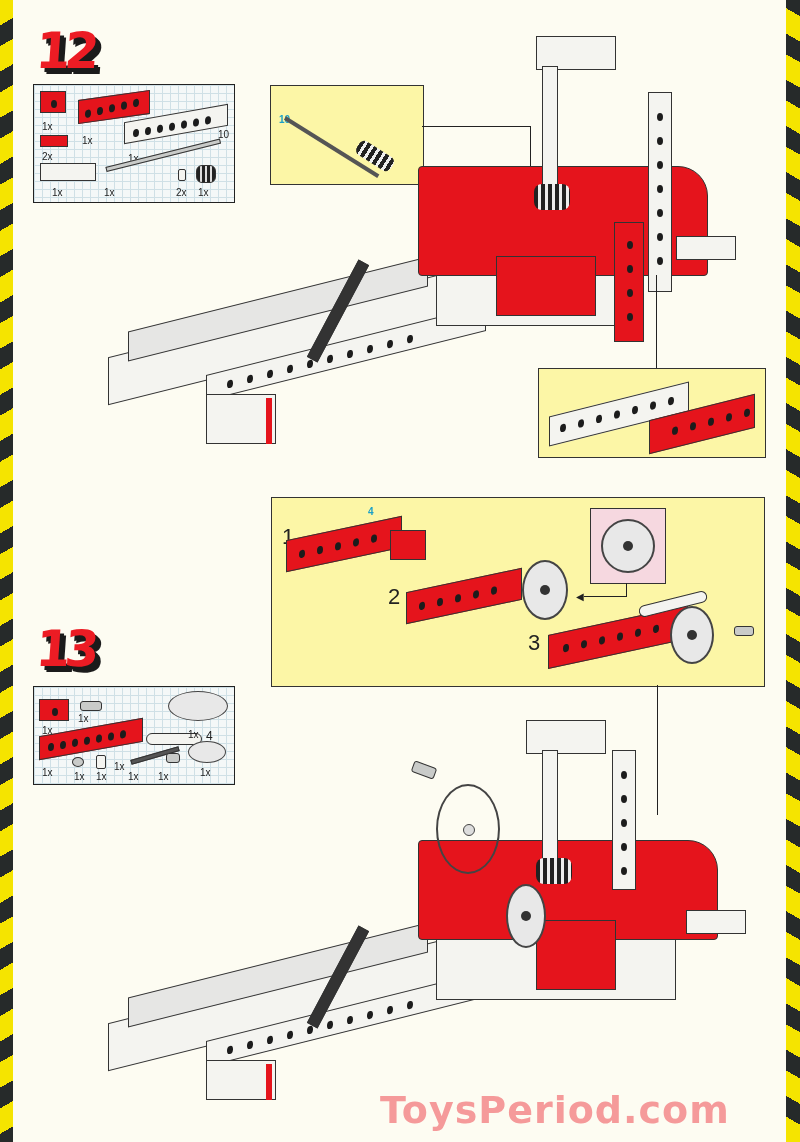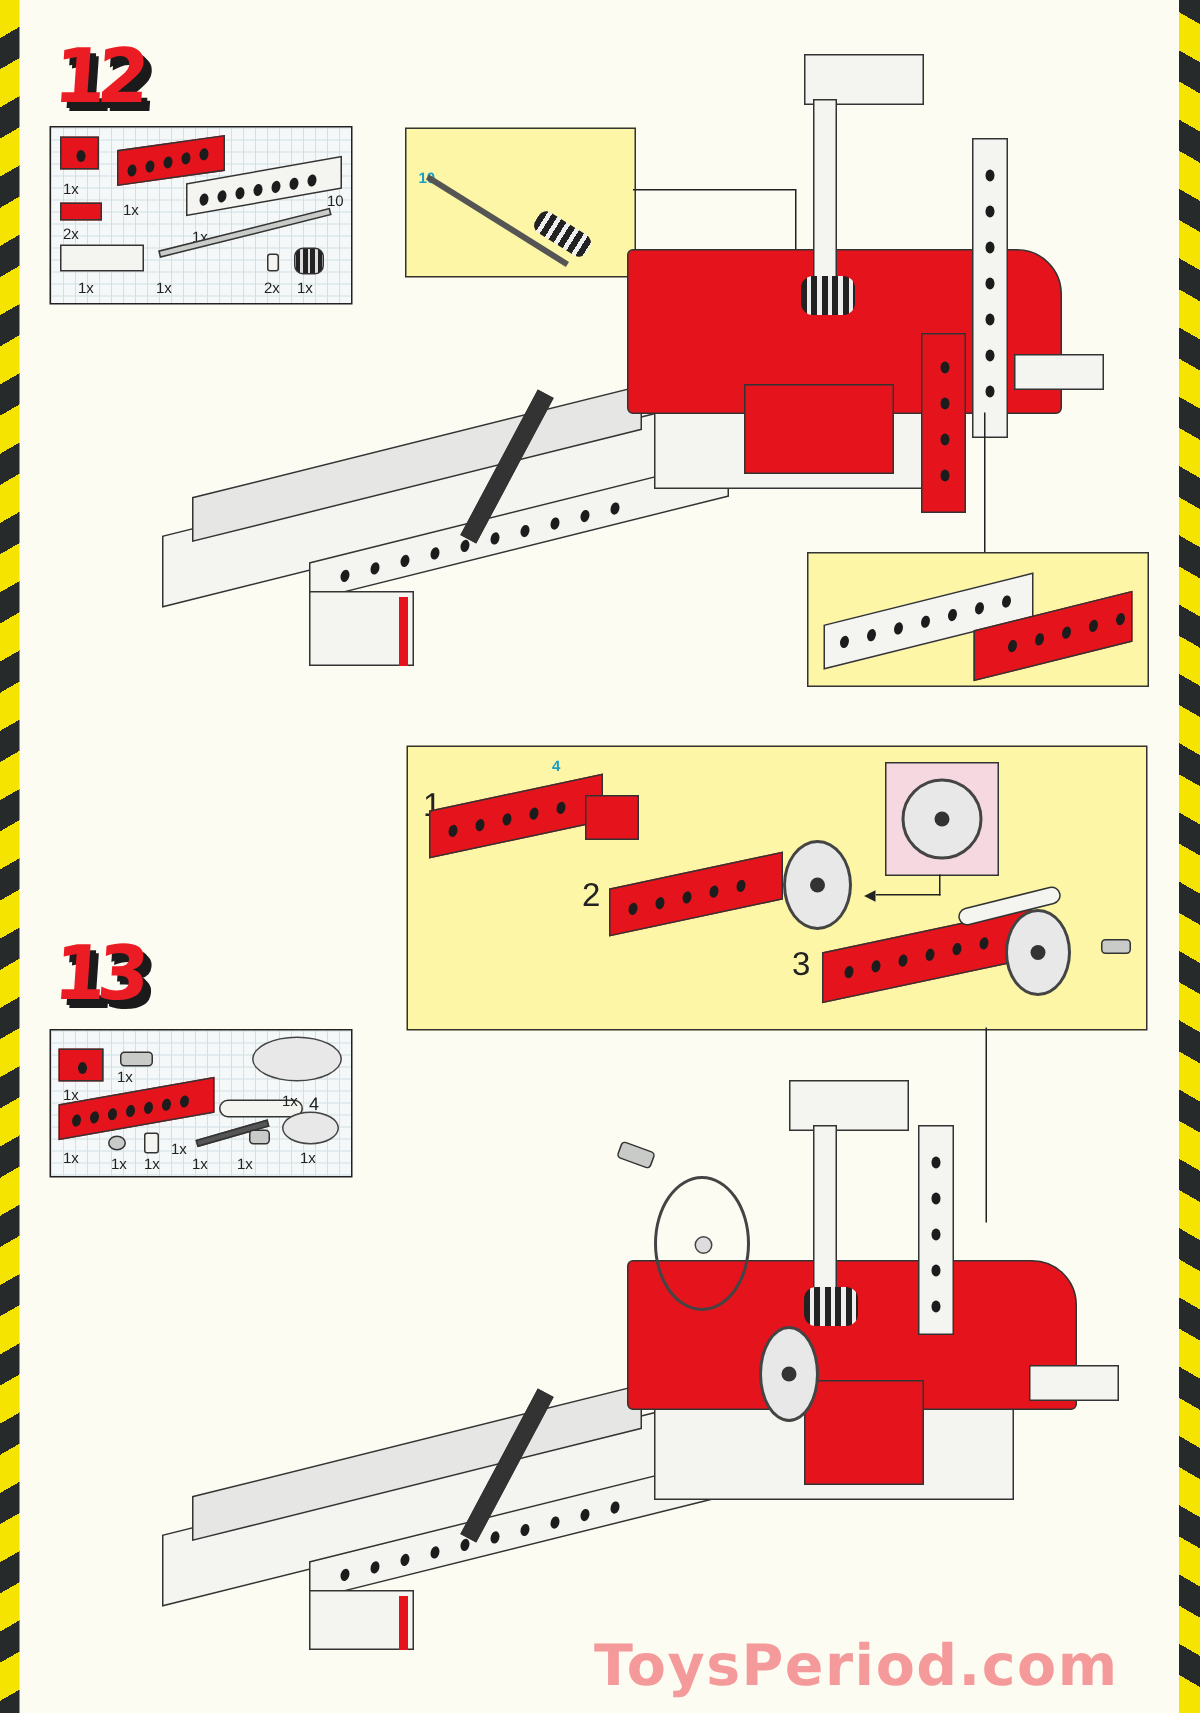--- a/index.html
+++ b/index.html
@@ -17,21 +17,21 @@
   .brick{position:absolute;border:1px solid #333;box-sizing:border-box;}
   .red{background:#e5141c;}
   .white{background:#f4f4f0;}
   .grey{background:#c9cbc9;}
   .dark{background:#333;}
   .hole{position:absolute;width:6px;height:8px;background:#1c1c1c;border-radius:50%;}
   .callout{position:absolute;background:#fcf6a6;border:1.5px solid #333;}
   .line{position:absolute;background:#222;}
   .sub-num{position:absolute;font-size:22px;color:#222;}
   .cyan{color:#1aa0c8;font-weight:bold;}
-  .watermark{position:absolute;left:396px;top:1088px;font-family:"DejaVu Sans",sans-serif;font-weight:bold;font-size:38px;color:#f59a9a;letter-spacing:1px;}
+  .watermark{position:absolute;left:380px;top:1088px;font-family:"DejaVu Sans",sans-serif;font-weight:bold;font-size:38px;color:#f59a9a;letter-spacing:1px;}
   .wheel{position:absolute;border-radius:50%;background:#e8e8e8;border:2px solid #444;box-sizing:border-box;}
   .wheel .hub{position:absolute;left:50%;top:50%;width:10px;height:10px;margin:-5px 0 0 -5px;background:#333;border-radius:50%;}
   .model{position:absolute;}
 </style>
 </head>
 <body>
 
 <div class="stripe left"></div>
 <div class="stripe right"></div>
 

